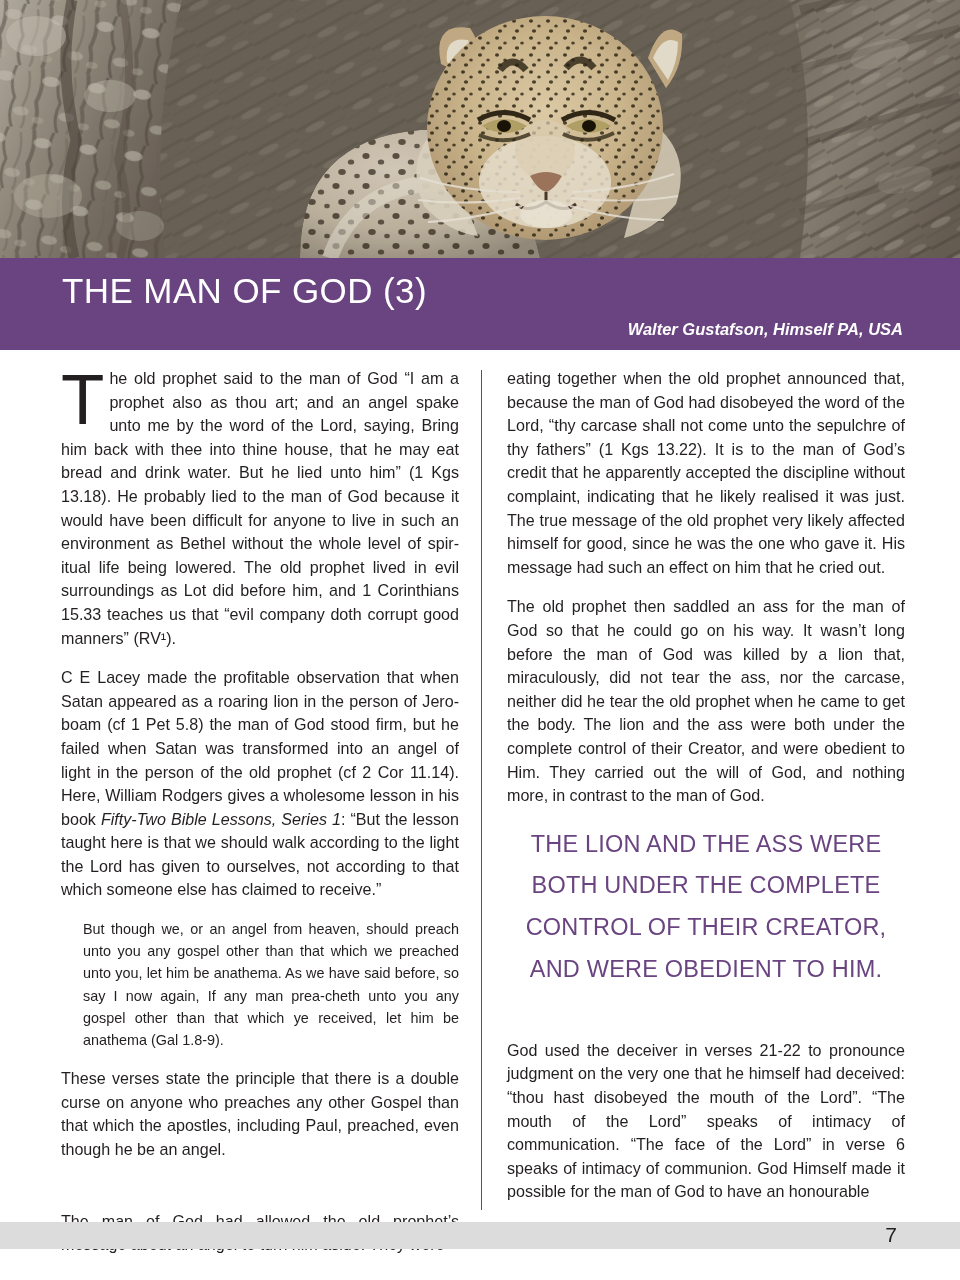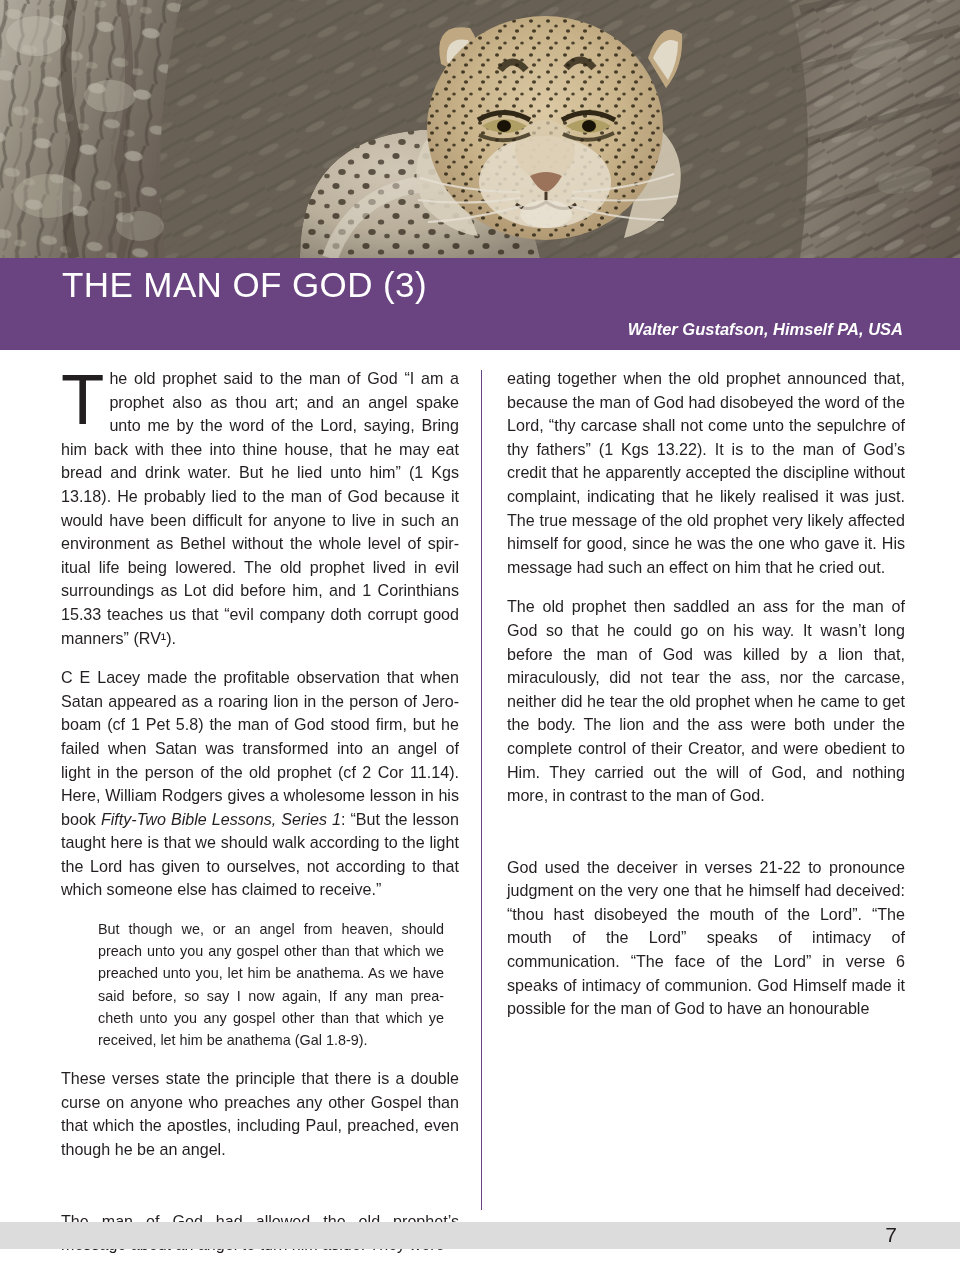--- a/index.html
+++ b/index.html
@@ -31,21 +31,21 @@
   .title-band {
     position: absolute;
     left: 0; top: 258px;
     width: 960px;
     height: 92px;
     background: #6a4480;
   }
   .article-title {
     position: absolute;
     left: 62px;
-    top: 5px;
+    top: 11px;
     font-size: 35px;
     line-height: 44px;
     letter-spacing: 0.4px;
     color: #ffffff;
     font-weight: 400;
     white-space: nowrap;
   }
   .byline {
     position: absolute;
     right: 57px;
@@ -104,21 +104,21 @@
     font-weight: 400;
     color: #231f20;
   }
 
   
   .quote-block {
     margin: 0 0 16px 0;
     padding-left: 22px;
   }
   .quote-block p {
-    margin: 15px;
+    margin: 0;
     font-size: 14.4px;
     line-height: 22.2px;
     text-align: justify;
     color: #231f20;
   }
 
   em { font-style: italic; }
 
   
   .pullquote {
@@ -320,19 +320,20 @@
     <p class="body">These verses state the principle that there is a double curse on anyone who preaches any other Gospel than that which the apostles, including Paul, preached, even though he be an angel.</p>
 
     <p class="body last">The man of God had allowed the old prophet’s message about an angel to turn him aside. They were</p>
   </div>
 
   <div class="col col-right">
     <p class="body">eating together when the old prophet announced that, because the man of God had disobeyed the word of the Lord, “thy carcase shall not come unto the sepulchre of thy fathers” (1 Kgs 13.22). It is to the man of God’s credit that he apparently accepted the discipline without complaint, indicating that he likely realised it was just. The true message of the old prophet very likely affected himself for good, since he was the one who gave it. His message had such an effect on him that he cried out.</p>
 
     <p class="body">The old prophet then saddled an ass for the man of God so that he could go on his way. It wasn’t long before the man of God was killed by a lion that, miraculously, did not tear the ass, nor the carcase, neither did he tear the old prophet when he came to get the body. The lion and the ass were both under the complete control of their Creator, and were obedient to Him. They carried out the will of God, and nothing more, in contrast to the man of God.</p>
 
+    <div class="pullquote">THE LION AND THE ASS WERE BOTH UNDER THE COMPLETE CONTROL OF THEIR CREATOR, AND WERE OBEDIENT TO HIM.</div>
 
     <p class="body last">God used the deceiver in verses 21-22 to pronounce judgment on the very one that he himself had deceived: “thou hast disobeyed the mouth of the Lord”. “The mouth of the Lord” speaks of intimacy of communication. “The face of the Lord” in verse 6 speaks of intimacy of communion. God Himself made it possible for the man of God to have an honourable</p>
   </div>
 </div>
 
 <div class="footer-bar"></div>
 <div class="page-number">7</div>
 
 </body></html>

